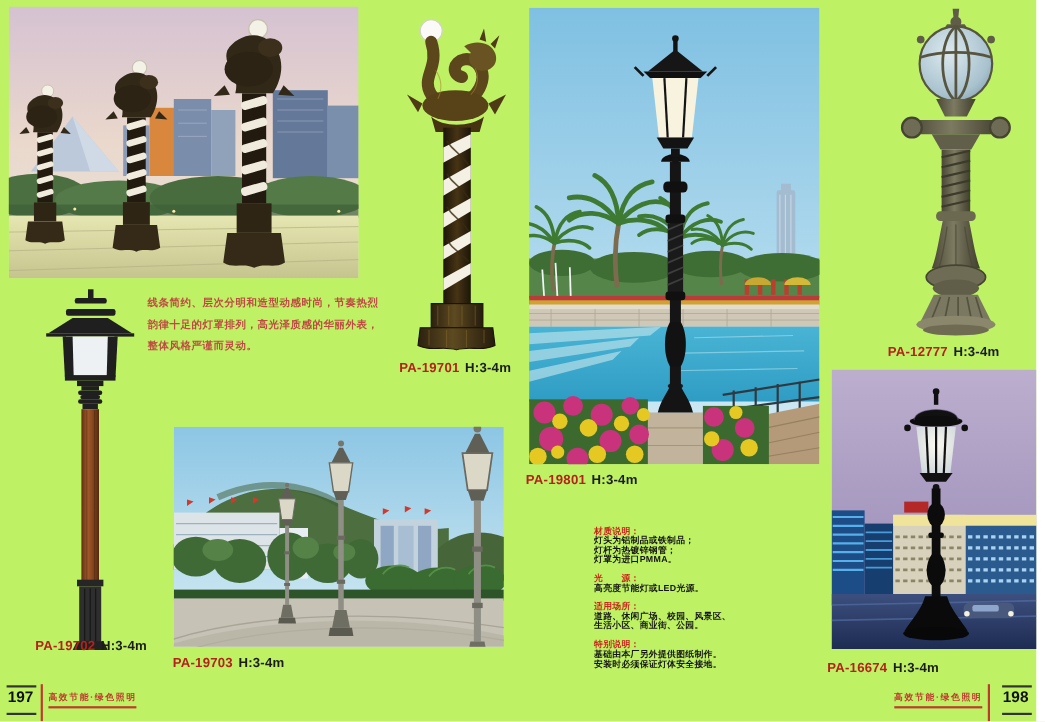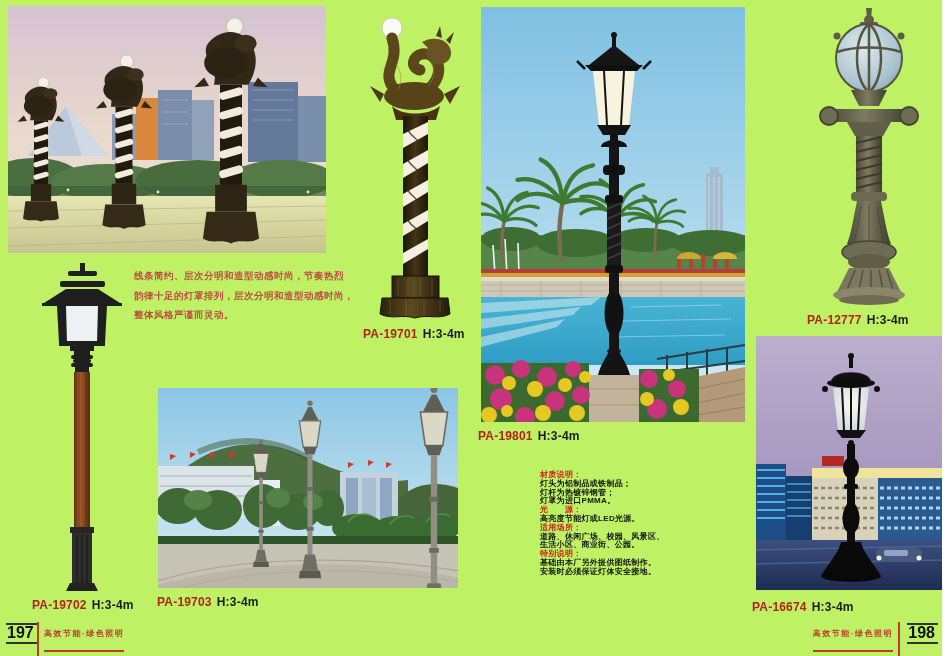--- a/index.html
+++ b/index.html
@@ -13,34 +13,34 @@
   .label { position:absolute; white-space:nowrap; font-size:12px; letter-spacing:0.2px; }
   .label .code { color:#b3231e; font-weight:bold; }
   .label .h { color:#1c1c1c; font-weight:bold; margin-left:5px; }
 
   .desc { position:absolute; left:134px; top:271px; width:240px;
           color:#bf4a44; font-weight:bold; font-size:9.5px; letter-spacing:0.5px; }
   .desc .dline { margin-bottom:9.5px; line-height:10px; }
 
   .specs { position:absolute; left:540px; top:471px; width:170px;
            font-size:8px; line-height:8.8px; color:#141414; font-weight:bold; letter-spacing:0.3px; }
-  .specs .h { color:#cc231d; }
+  .specs .h { color:#cc231d;margin-top:8px; }
 
   .footer { position:absolute; top:622px; height:34px; }
   .footer-left { left:6px; width:200px; }
   .footer-right { right:4px; width:220px; }
-  .f-num { position:absolute; top:1px; font-size:16px; line-height:16px; font-weight:bold; color:#111;
-           border-top:2px solid #333; border-bottom:2px solid #333; padding:0 3px 1px 1px; }
+  .f-num { position:absolute; top:1px; font-size:14px; line-height:16px; font-weight:bold; color:#111;
+           border-top:2px solid #333; border-bottom:2px solid #333; padding:0 3px 7px 1px; }
   .footer-left .f-num { left:0; }
   .footer-right .f-num { right:0; }
   .f-bar { position:absolute; top:0; width:2px; height:34px; background:#bf3a30; }
   .footer-left .f-bar { left:31px; }
   .footer-right .f-bar { right:38px; }
   .f-slogan { position:absolute; top:6px; font-size:8px; font-weight:bold; color:#bf3a30;
-              letter-spacing:1.5px; border-bottom:2px solid #bf3a30; padding-bottom:11px; white-space:nowrap; }
+              letter-spacing:1.5px; border-bottom:2px solid #bf3a30; padding-bottom:3px; white-space:nowrap; }
   .footer-left .f-slogan { left:38px; }
   .footer-right .f-slogan { right:45px; }
 </style>
 </head>
 <body>
 
 <div class="canvas">
 
   <figure class="abs" style="left:8px;top:6px">
     <svg width="318" height="247" viewBox="0 0 318 247">
@@ -154,21 +154,21 @@
         <line x1="47" y1="274" x2="47" y2="322"></line>
           <line x1="52" y1="274" x2="52" y2="322"></line>
           <line x1="57" y1="274" x2="57" y2="322"></line>
       </g>
       <path d="M36,330 L68,330 L64,322 L40,322 Z" fill="#222222"></path>
     </svg>
   </figure>
 
   <div class="desc">
     <div class="dline">线条简约、层次分明和造型动感时尚，节奏热烈</div>
-    <div class="dline">韵律十足的灯罩排列，层次分明和造型动感时尚，</div>
+    <div class="dline">韵律十足的灯罩排列，高光泽质感的华丽外表，</div>
     <div class="dline">整体风格严谨而灵动。</div>
   </div>
 
   <figure class="abs" style="left:362px;top:8px">
     <svg width="106" height="314" viewBox="0 0 106 314">
       <defs>
         <linearGradient id="g_shaft" x1="0" x2="1" y1="0" y2="0">
           <stop offset="0" stop-color="#1d1509"></stop>
             <stop offset="0.5" stop-color="#463414"></stop>
             <stop offset="1" stop-color="#1d1509"></stop>
@@ -632,21 +632,21 @@
     <div>道路、休闲广场、校园、风景区、</div>
     <div>生活小区、商业街、公园。</div>
     <div class="h">特别说明：</div>
     <div>基础由本厂另外提供图纸制作。</div>
     <div>安装时必须保证灯体安全接地。</div>
   </div>
 
   <div class="label" style="left:363px;top:327px">
     <span class="code">PA-19701</span><span class="h">H:3-4m</span>
   </div>
-  <div class="label" style="left:32px;top:598px">
+  <div class="label" style="left:32px;top:580px">
     <span class="code">PA-19702</span><span class="h">H:3-4m</span>
   </div>
   <div class="label" style="left:157px;top:595px">
     <span class="code">PA-19703</span><span class="h">H:3-4m</span>
   </div>
   <div class="label" style="left:478px;top:429px">
     <span class="code">PA-19801</span><span class="h">H:3-4m</span>
   </div>
   <div class="label" style="left:807px;top:313px">
     <span class="code">PA-12777</span><span class="h">H:3-4m</span>

